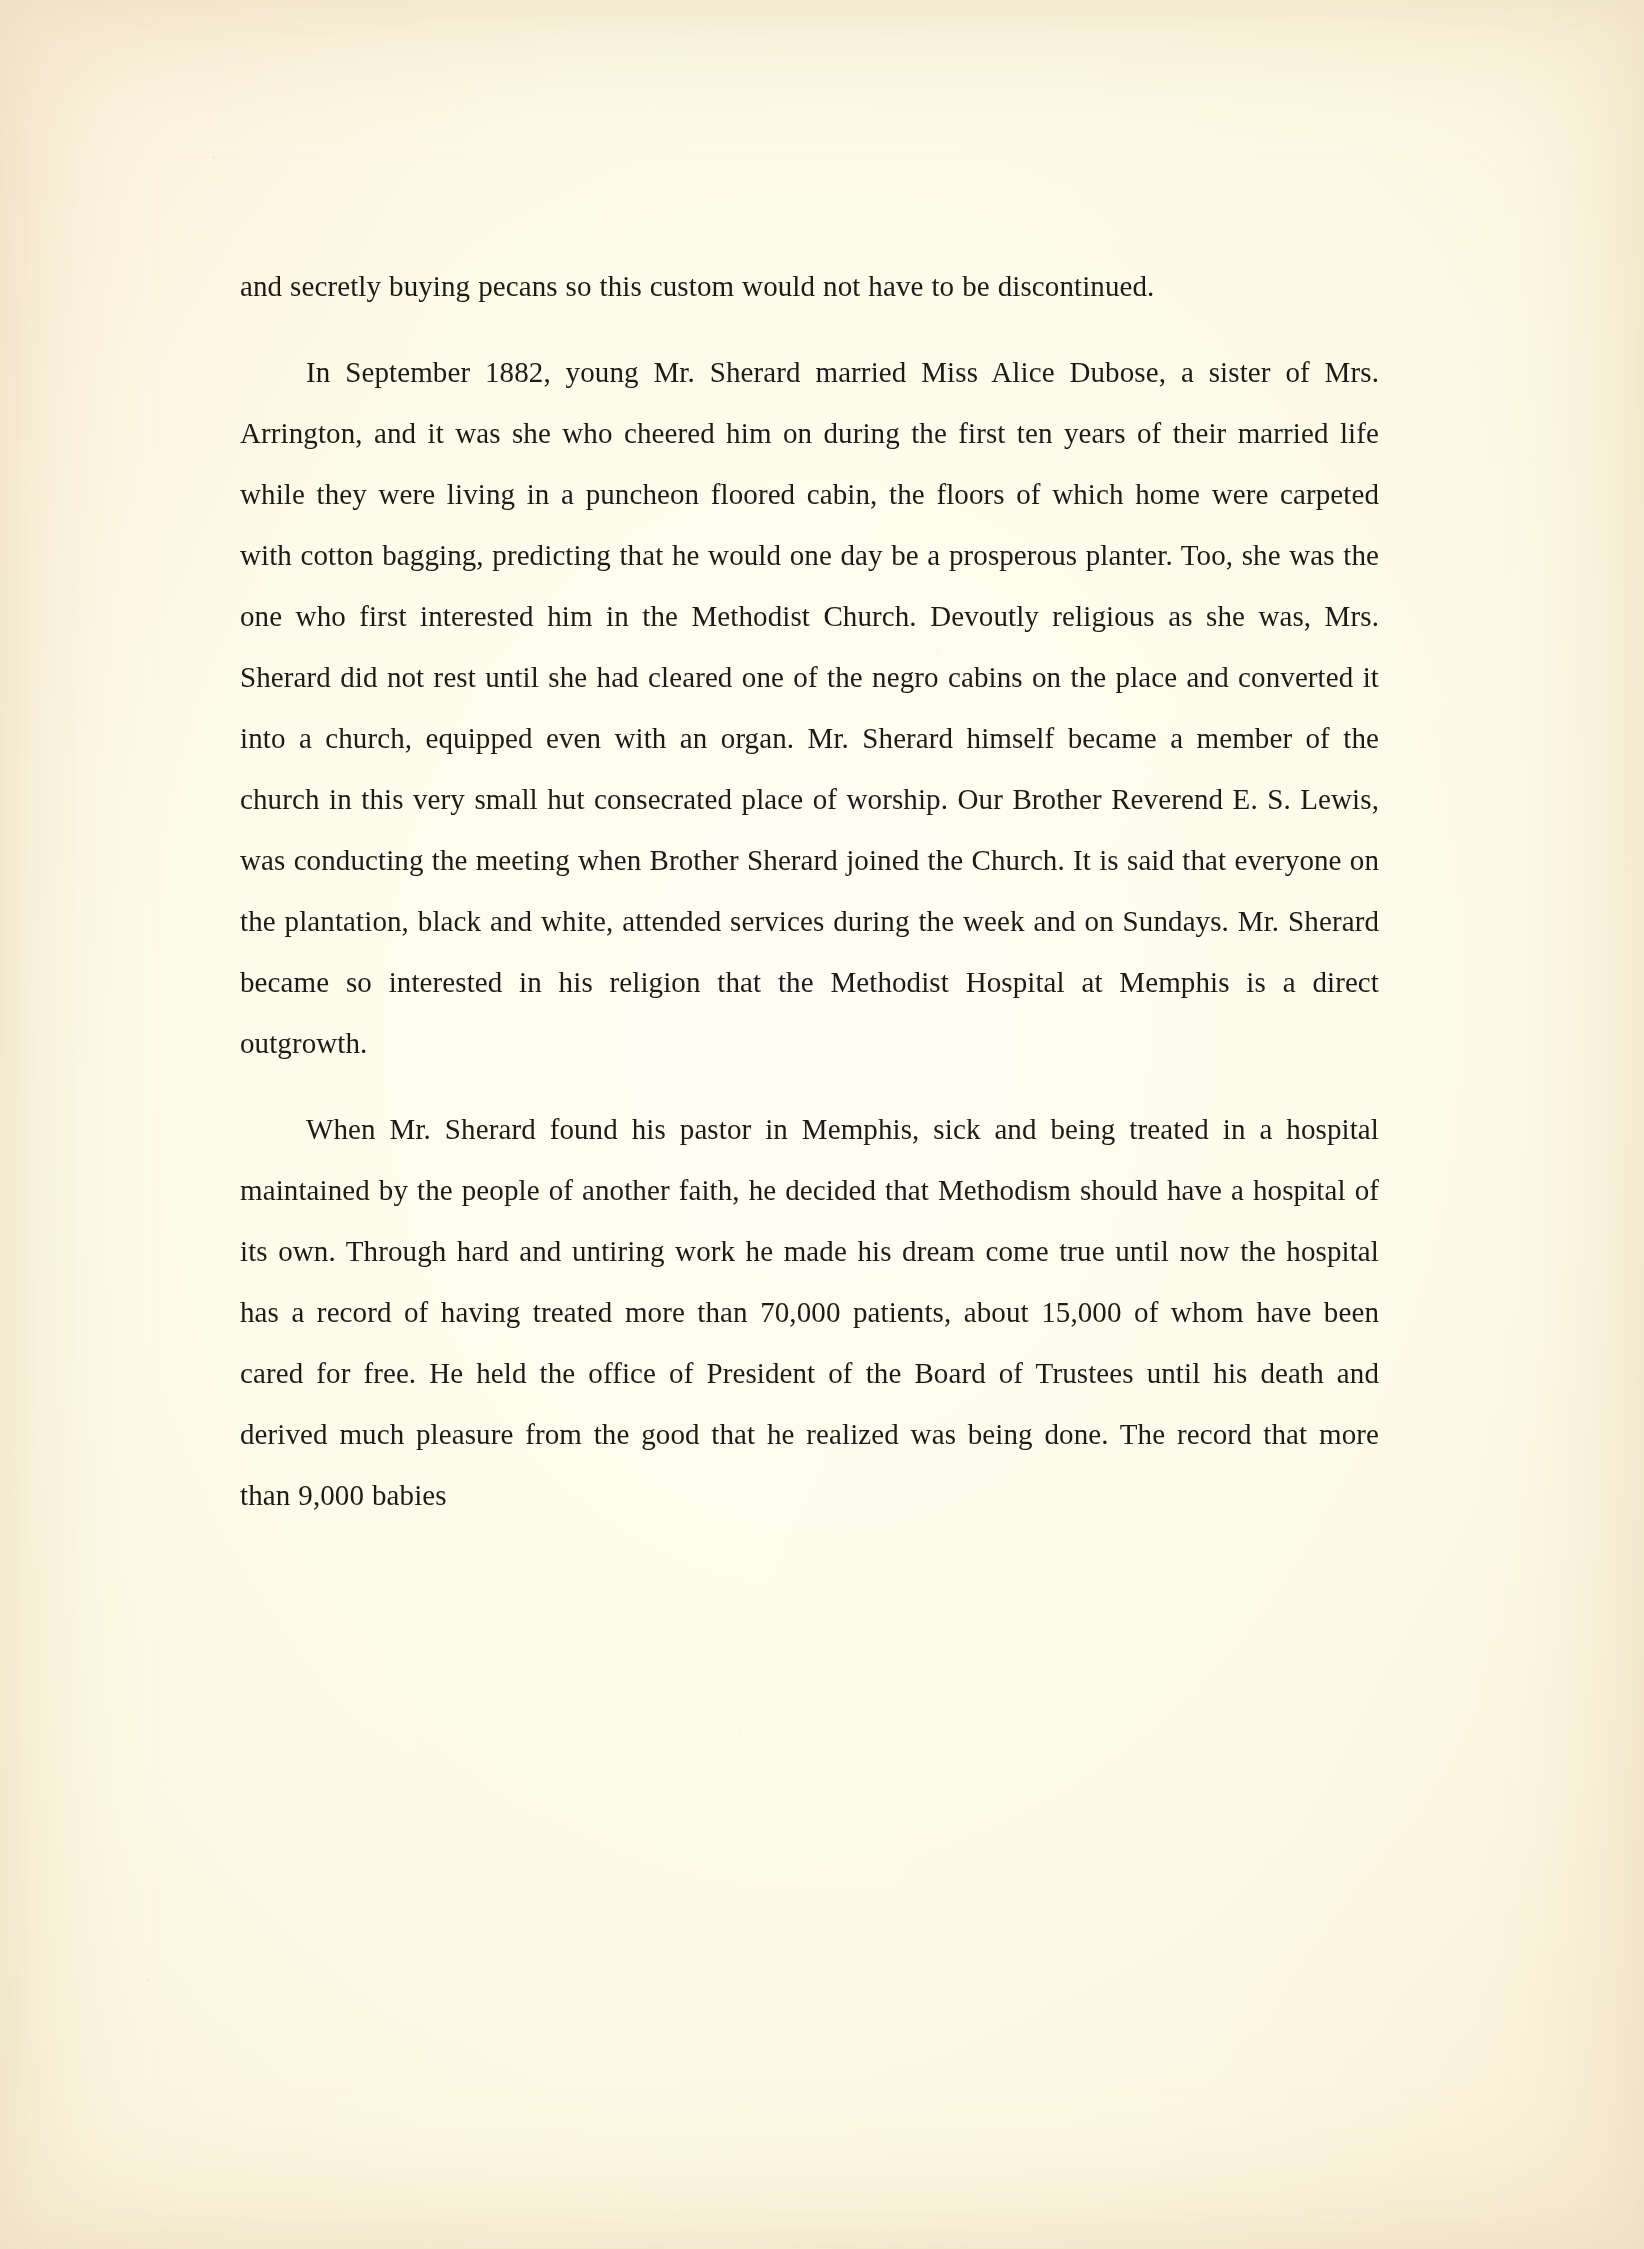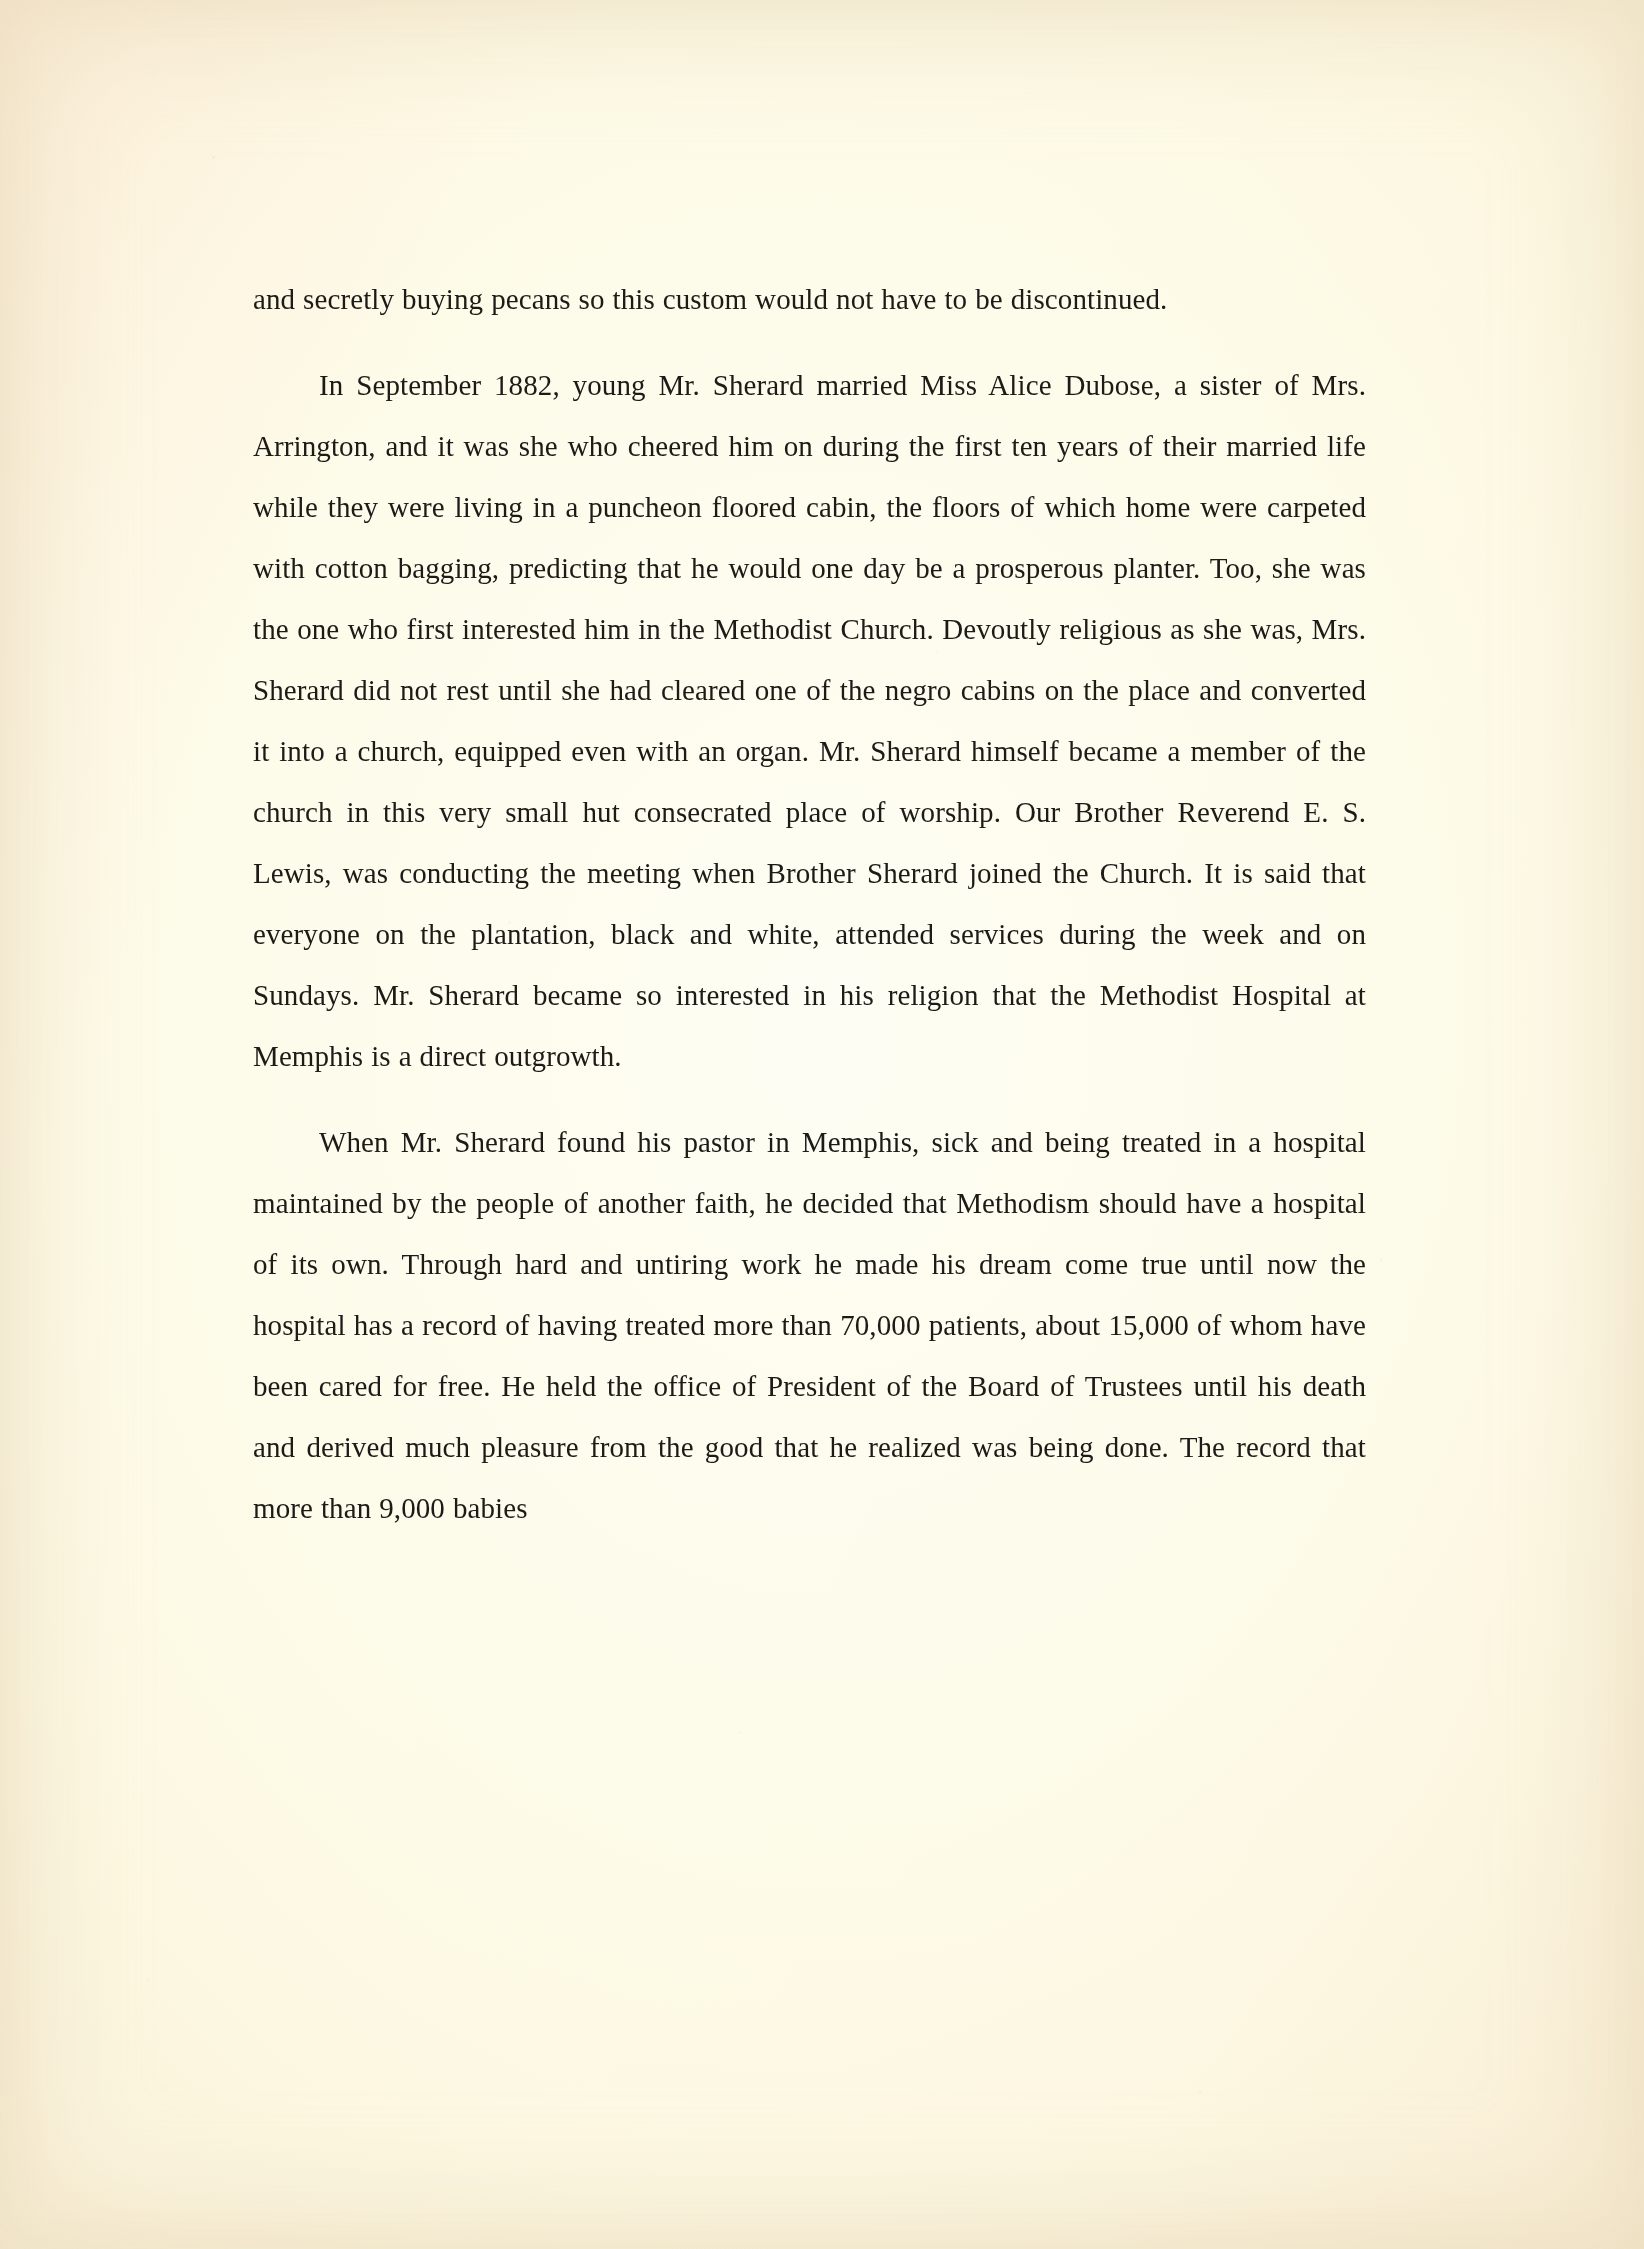--- a/index.html
+++ b/index.html
@@ -58,21 +58,21 @@
   }
 
   .text-column {
     position: absolute;
     left: 240px;
     top: 256px;
     width: 1139px;
   }
 
   p.body-paragraph {
-    margin: 13px;
+    margin: 0;
     text-align: justify;
     text-align-last: left;
     text-indent: 0;
     font-size: 29px;
     line-height: 61px;
     letter-spacing: 0.1px;
     word-spacing: 0.6px;
     color: #1d1b18;
     font-family: Liberation Serif, serif;
   }

